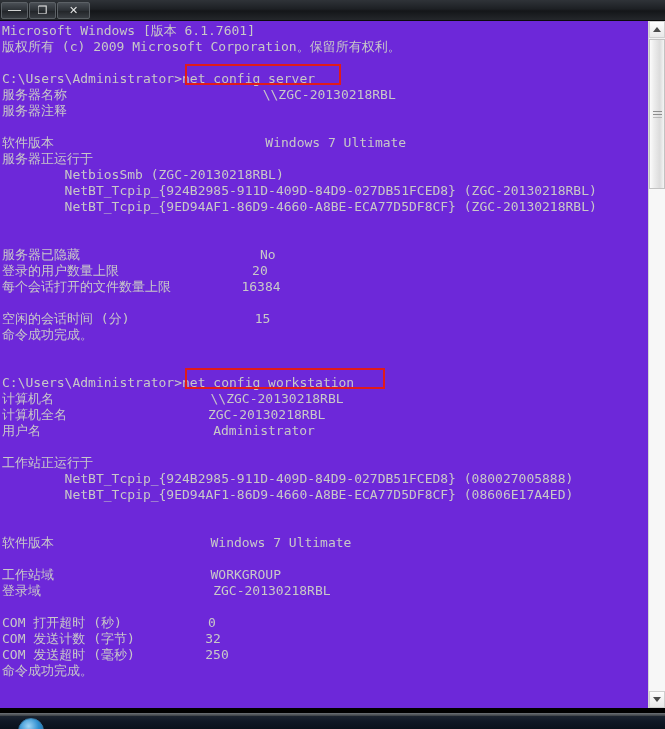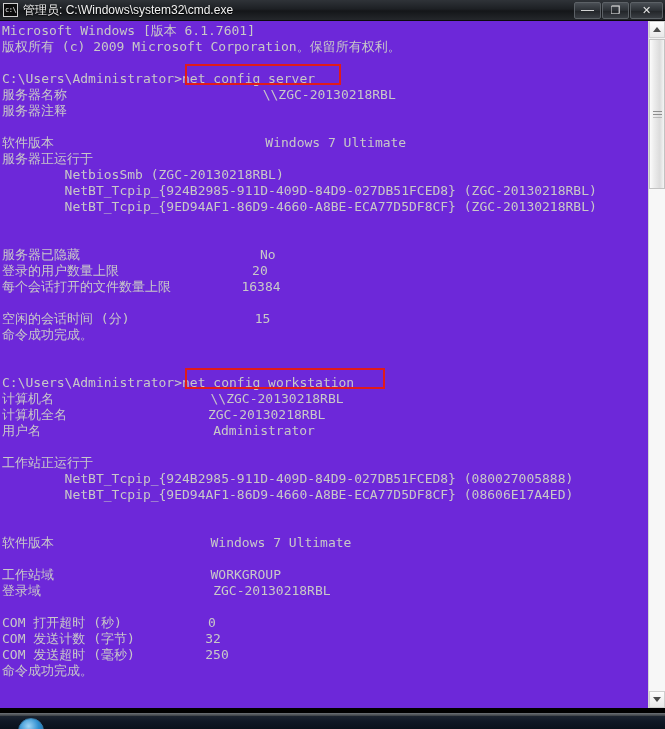--- a/index.html
+++ b/index.html
@@ -237,24 +237,20 @@
     border: 1px solid #3a7fae;
     box-sizing: border-box;
   }
 </style>
 </head>
 <body>
 
 <div id="window">
 
   <div id="titlebar">
-    <div id="title-left">
-      <span class="cmd-icon"></span>
-      <span id="title-text">管理员: C:\Windows\system32\cmd.exe</span>
-    </div>
     <div id="title-buttons">
       <div class="tbtn min">
         <span class="glyph">—</span>
       </div>
       <div class="tbtn max">
         <span class="glyph">❐</span>
       </div>
       <div class="tbtn close">
         <span class="glyph">✕</span>
       </div>

